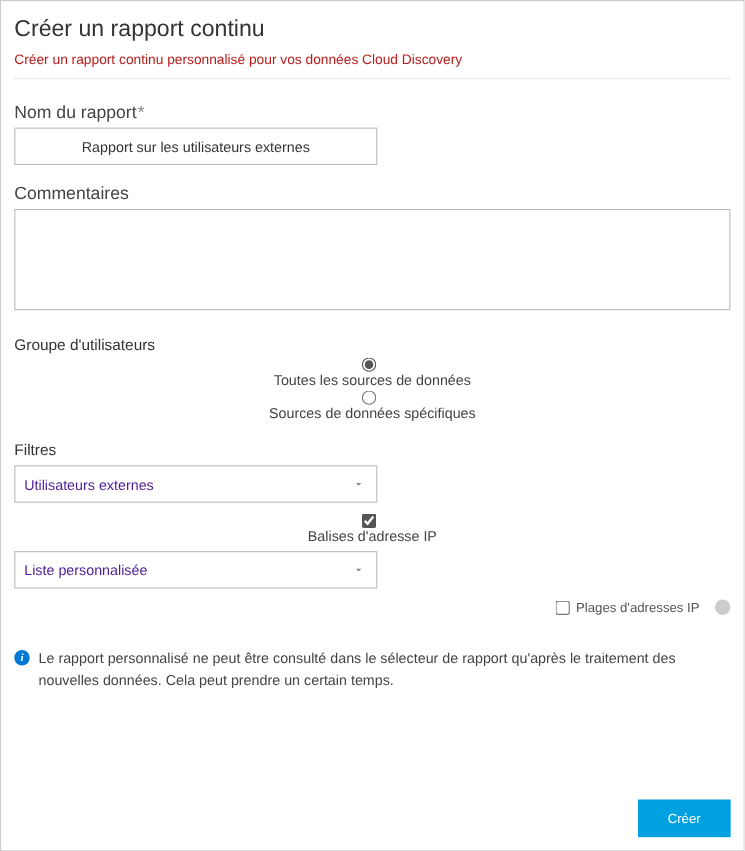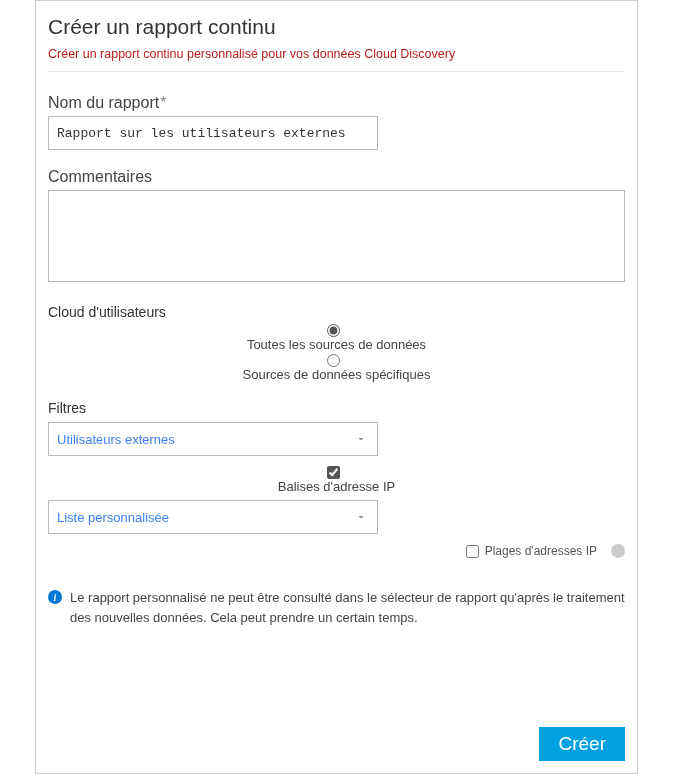--- a/index.html
+++ b/index.html
@@ -4,26 +4,25 @@
 <style>
   * { box-sizing: border-box; }
   body {
     margin: 0;
     padding: 0;
     font-family: "Segoe UI", Arial, sans-serif;
     background: #fff;
     color: #333;
   }
   .dialog {
-    width: 603px;
+    width: 677px;
     height: 774px;
     border: 1px solid #ccc;
     padding: 10px 12px 12px 12px;
     position: relative;
-    margin-left: 35px;
   }
   .title {
     font-size: 21px;
     font-weight: 400;
     color: #333;
     margin: 4px 0 8px 0;
   }
   .subtitle {
     font-size: 12.5px;
     color: #b91c1c;
@@ -44,21 +43,22 @@
     color: #888;
     margin-left: 1px;
   }
   .text-input {
     width: 330px;
     height: 34px;
     border: 1px solid #bbb;
     padding: 0 8px;
     font-size: 13px;
     color: #333;
-    font-family: Liberation Mono, monospace;
+    font-family: Liberation Sans, sans-serif;
+    text-align: center;
   }
   .textarea {
     width: 100%;
     height: 92px;
     border: 1px solid #bbb;
     padding: 6px 8px;
     font-size: 13px;
     font-family: inherit;
     resize: none;
   }
@@ -88,21 +88,21 @@
     width: 330px;
     margin: 6px 0 10px 0;
   }
   .select-box {
     width: 100%;
     height: 34px;
     border: 1px solid #bbb;
     background: #fff;
     padding: 0 30px 0 8px;
     font-size: 13px;
-    color: #3b82f6;
+    color: #4c1d95;
     display: flex;
     align-items: center;
     cursor: pointer;
     position: relative;
   }
   .chevron {
     position: absolute;
     right: 10px;
     top: 50%;
     transform: translateY(-50%);
@@ -152,21 +152,21 @@
     position: absolute;
     bottom: 12px;
     right: 12px;
     display: flex;
     gap: 10px;
   }
   .btn {
     height: 34px;
     min-width: 84px;
     padding: 0 18px;
-    font-size: 19px;
+    font-size: 12px;
     border: 1px solid #bbb;
     background: #fff;
     color: #333;
     cursor: pointer;
     font-family: inherit;
   }
   .btn-primary {
     background: #00a1e0;
     border-color: #00a1e0;
     color: #fff;
@@ -197,21 +197,21 @@
     </label>
     <input type="text" class="text-input" value="Rapport sur les utilisateurs externes" style="">
   </div>
 
   <div class="section">
     <label class="field-label">Commentaires</label>
     <textarea class="textarea" style=""></textarea>
   </div>
 
   <div class="section">
-    <div class="section-header">Cloud d'utilisateurs</div>
+    <div class="section-header">Groupe d'utilisateurs</div>
     <div class="radio-row">
       <input type="radio" name="ug" checked="" style="">
       <span>Toutes les sources de données</span>
     </div>
     <div class="radio-row">
       <input type="radio" name="ug" style="">
       <span>Sources de données spécifiques</span>
     </div>
   </div>
 

